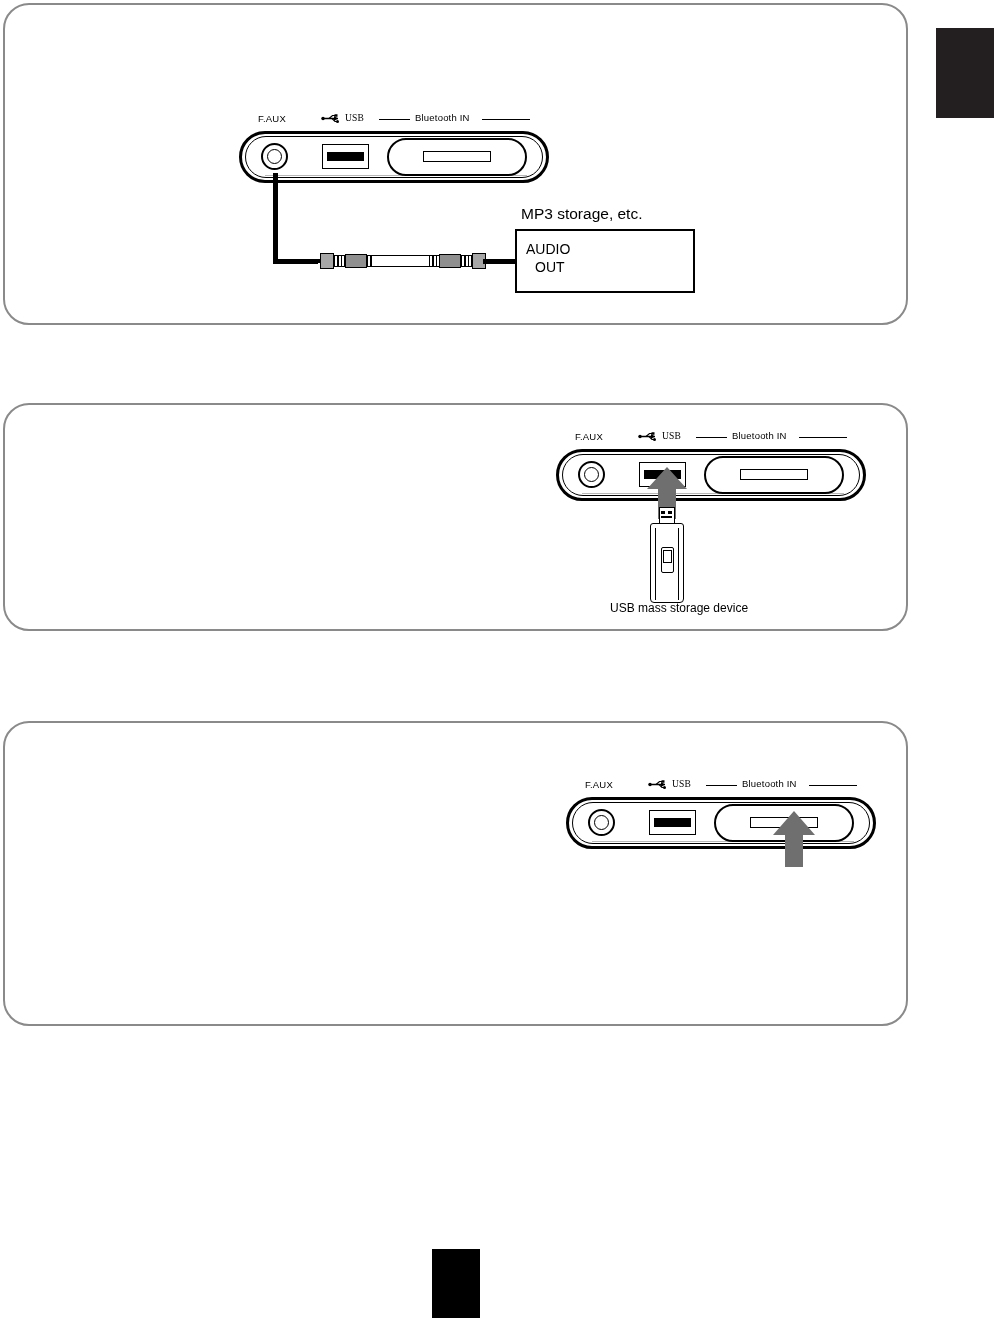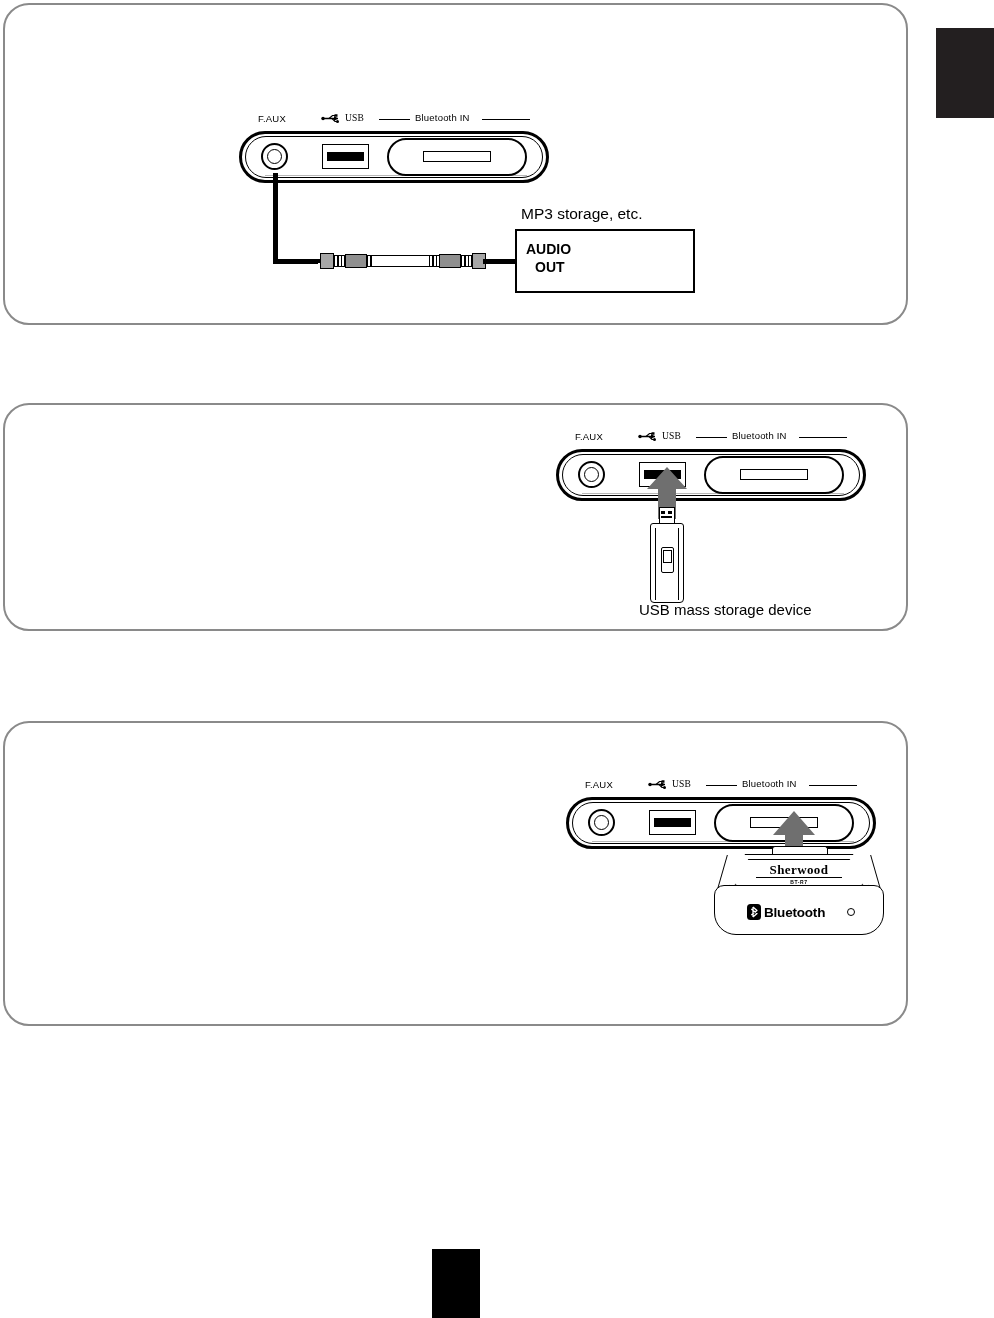--- a/index.html
+++ b/index.html
@@ -234,21 +234,21 @@
     position: absolute;
     left: 516px; top: 200px;
     font-size: 15.5px;
     color: #000;
     white-space: nowrap;
   }
   #mp3-audio-out {
     position: absolute;
     left: 521px; top: 236px;
     font-size: 14px;
-    font-weight: bold;
+    font-weight: normal;
     line-height: 1.25;
     white-space: nowrap;
   }
   #mp3-audio-out .ln2 { display:block; padding-left: 9px; }
   #lead-into-box {
     position: absolute;
     left: 478px; top: 254px;
     width: 40px; height: 5px;
     background: #000;
   }
@@ -301,23 +301,22 @@
     position: absolute;
     left: 13px; top: 43px;
     width: 9px; height: 13px;
     background: #fff;
     border: 1.2px solid #000;
     box-sizing: border-box;
   }
   #usb-caption {
     position: absolute;
     left: 605px; top: 598px;
-    font-size: 15px;
+    font-size: 12px;
     white-space: nowrap;
-    margin-left: 29px;
   }
 
   
   #bt-dongle {
     position: absolute;
     left: 712px; top: 852px;
     width: 170px; height: 82px;
   }
   .bt-neck {
     position: absolute;
@@ -561,41 +560,18 @@
       <div class="fp-usb-frame"></div>
       <div class="fp-usb-slot"></div>
       <div class="fp-bt-bay"></div>
       <div class="fp-bt-slot"></div>
     </div>
 
     <svg style="position:absolute; left:767px; top:88px; width:44px; height:56px;" viewBox="0 0 44 56">
       <path d="M22 0 L43 24 L31 24 L31 56 L13 56 L13 24 L1 24 Z" fill="#6f6f6f"></path>
     </svg>
 
-    <div id="bt-dongle" style="left:709px; top:131px;">
-      <div class="bt-neck"></div>
-      <div class="bt-top-shell"></div>
-      <div class="bt-top-shell2"></div>
-      <div class="bt-side-l"></div>
-      <div class="bt-side-r"></div>
-      <div class="bt-bottom-shell"></div>
-
-      <div id="bt-brand">
-        <span class="brand-name">Sherwood</span>
-        <span class="brand-model">BT-R7</span>
-      </div>
-
-      <div id="bt-wordmark">
-        <svg width="14" height="16" viewBox="0 0 14 16">
-          <rect x="0" y="0" width="14" height="16" rx="3.5" fill="#000"></rect>
-          <path d="M6 3 L10 6.4 L4.3 11 M6 13 L10 9.6 L4.3 5 M6 3 L6 13" stroke="#fff" stroke-width="1.3" fill="none" stroke-linejoin="round"></path>
-        </svg>
-        <span class="bt-word">Bluetooth</span>
-      </div>
-
-      <div class="bt-led"></div>
-    </div>
   </div>
 
   <div class="tab-right"></div>
   <div class="tab-bottom"></div>
 
 </div>
 
 </body></html>

